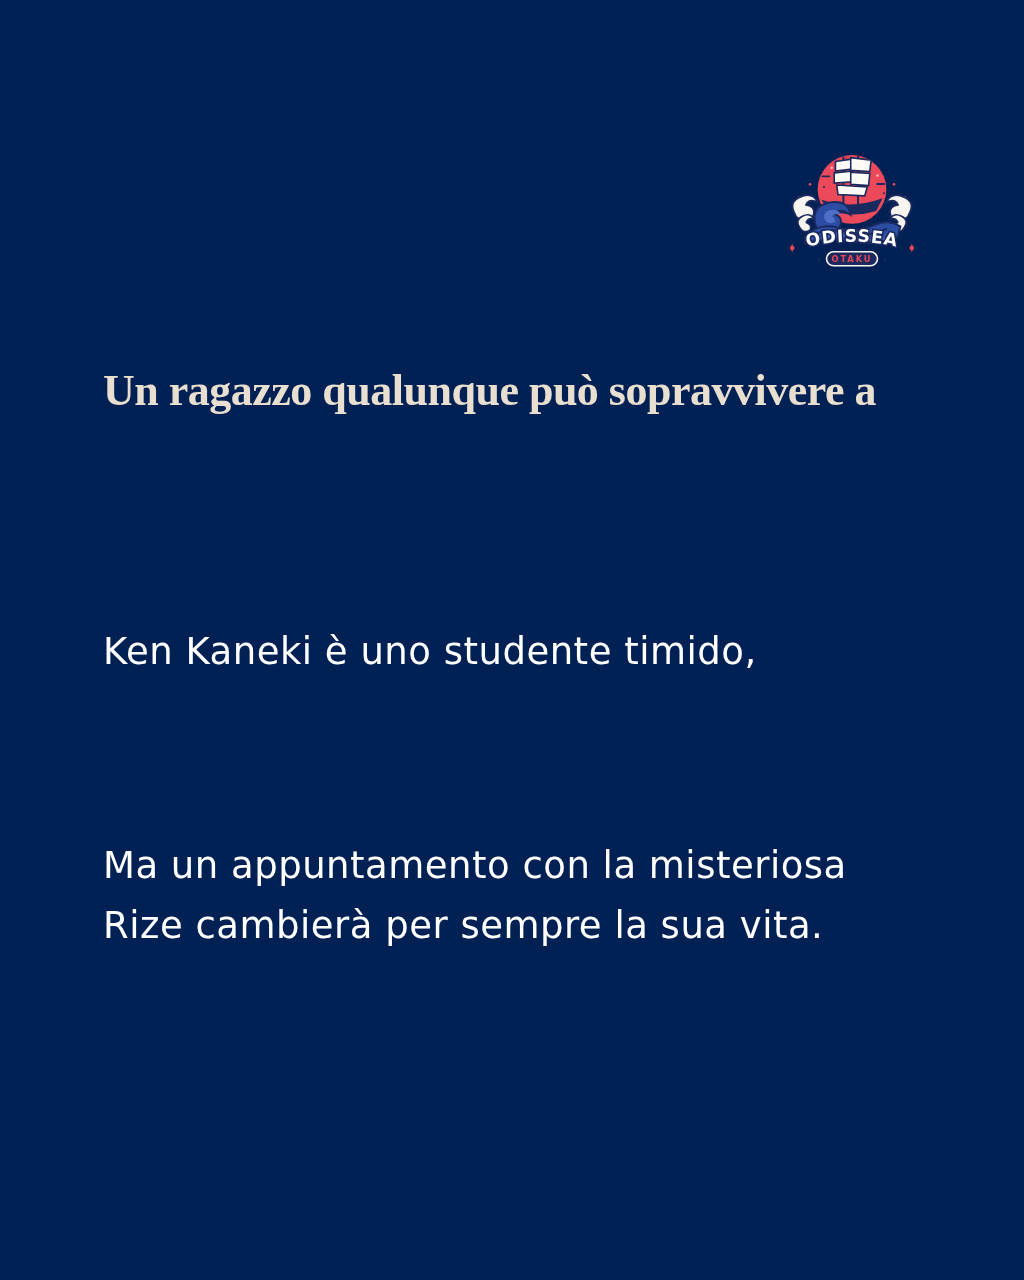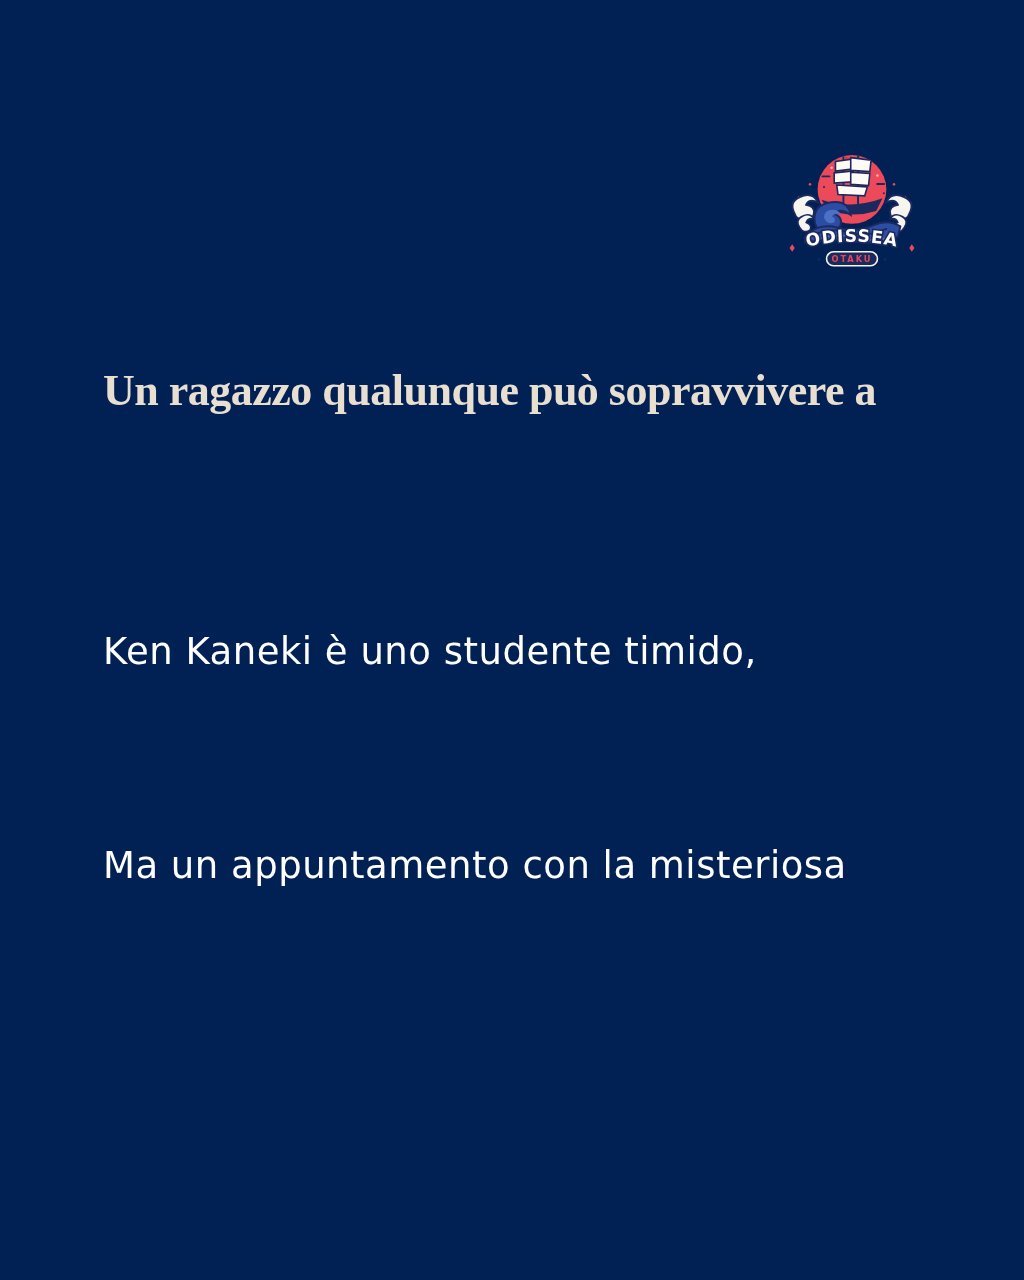--- a/index.html
+++ b/index.html
@@ -136,15 +136,16 @@
   <div class="headline">
     <div class="line">Un ragazzo qualunque può sopravvivere a</div>
   </div>
 
   <div class="para para-1">
     <div class="line">Ken Kaneki è uno studente timido,</div>
   </div>
 
   <div class="para para-2">
     <div class="line">Ma un appuntamento con la misteriosa</div>
+    <div class="line">Rize cambierà per sempre la sua vita.</div>
   </div>
 
 </div>
 
 </body></html>

